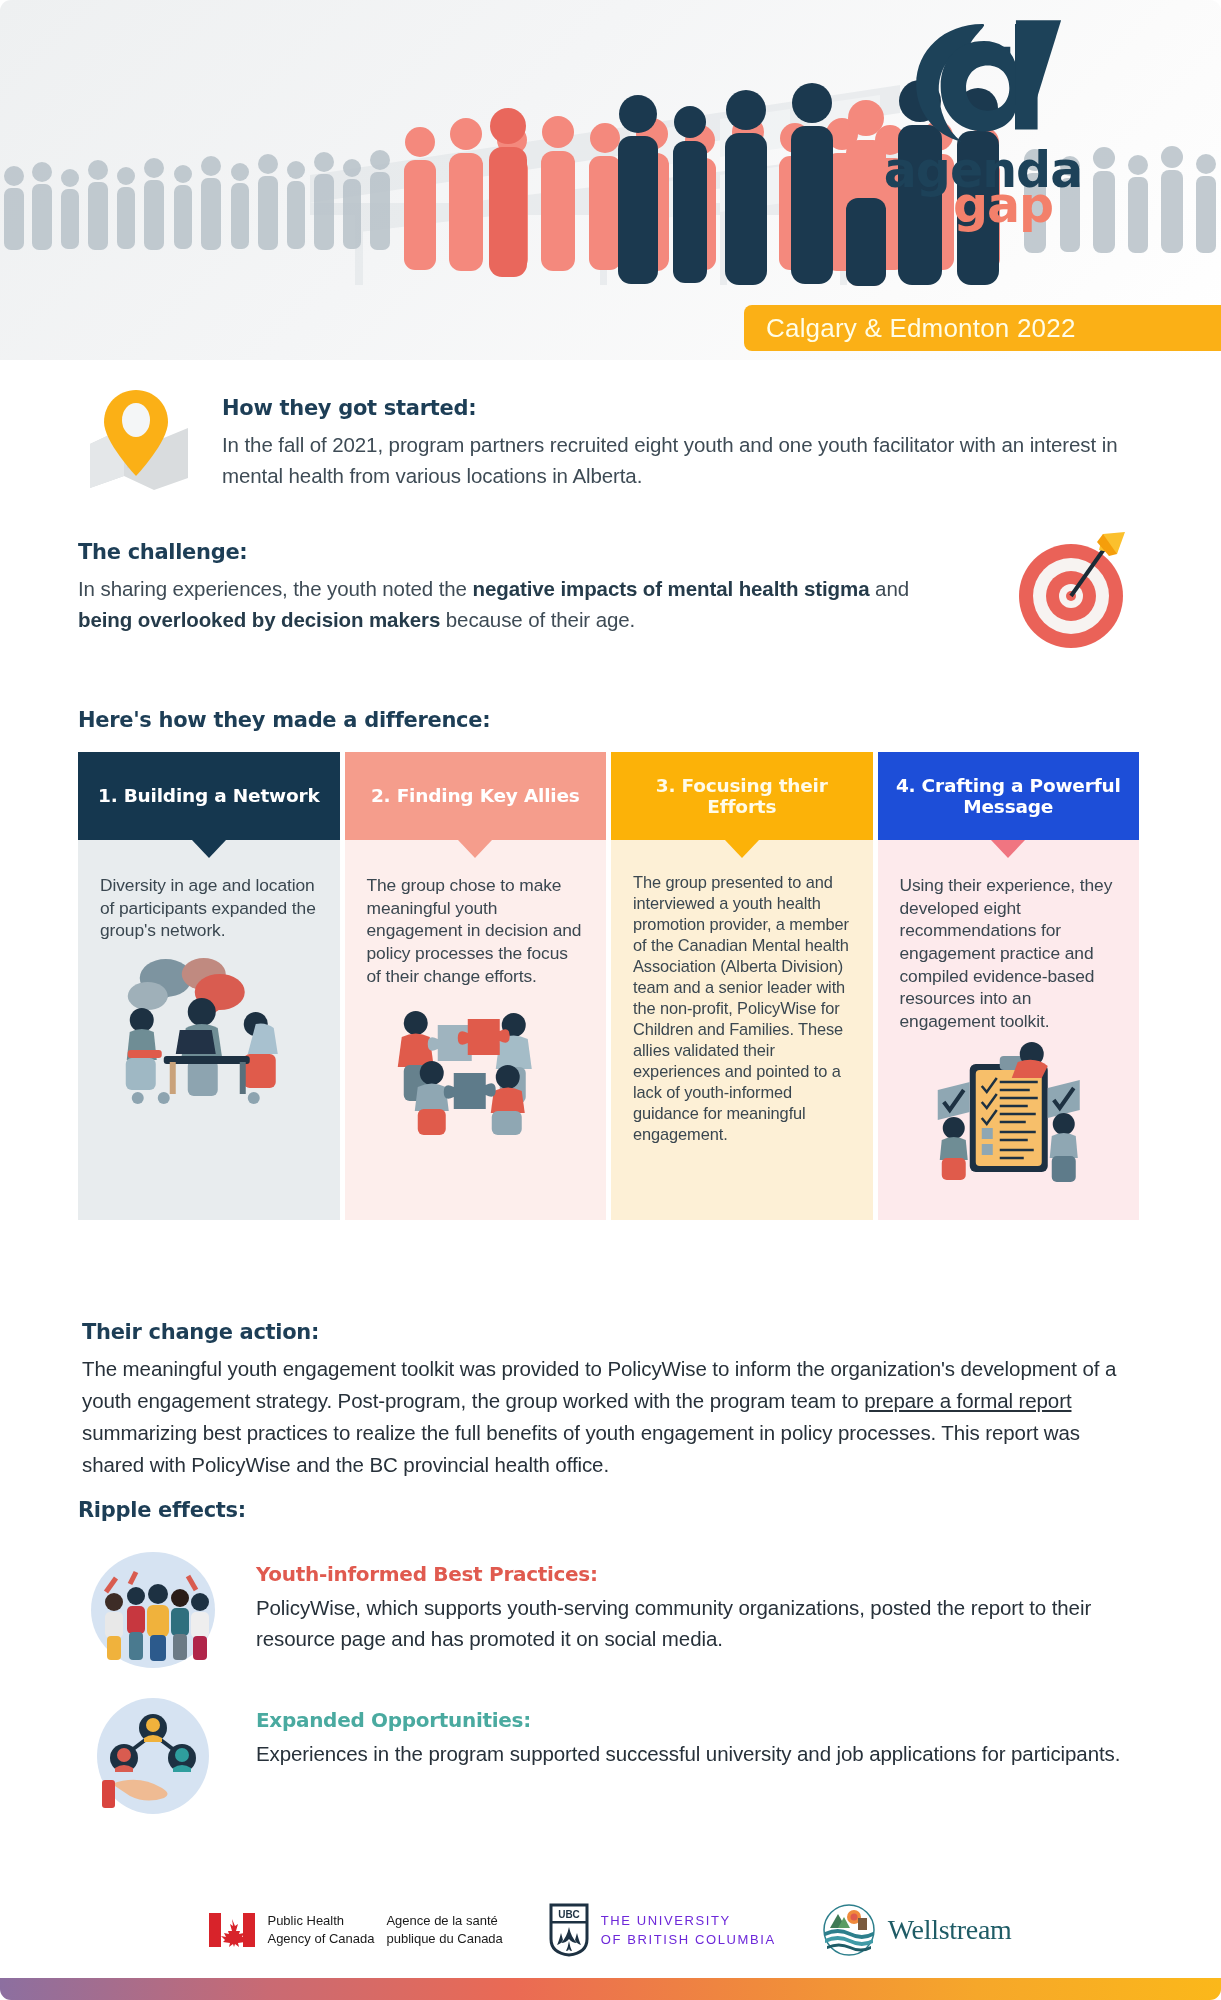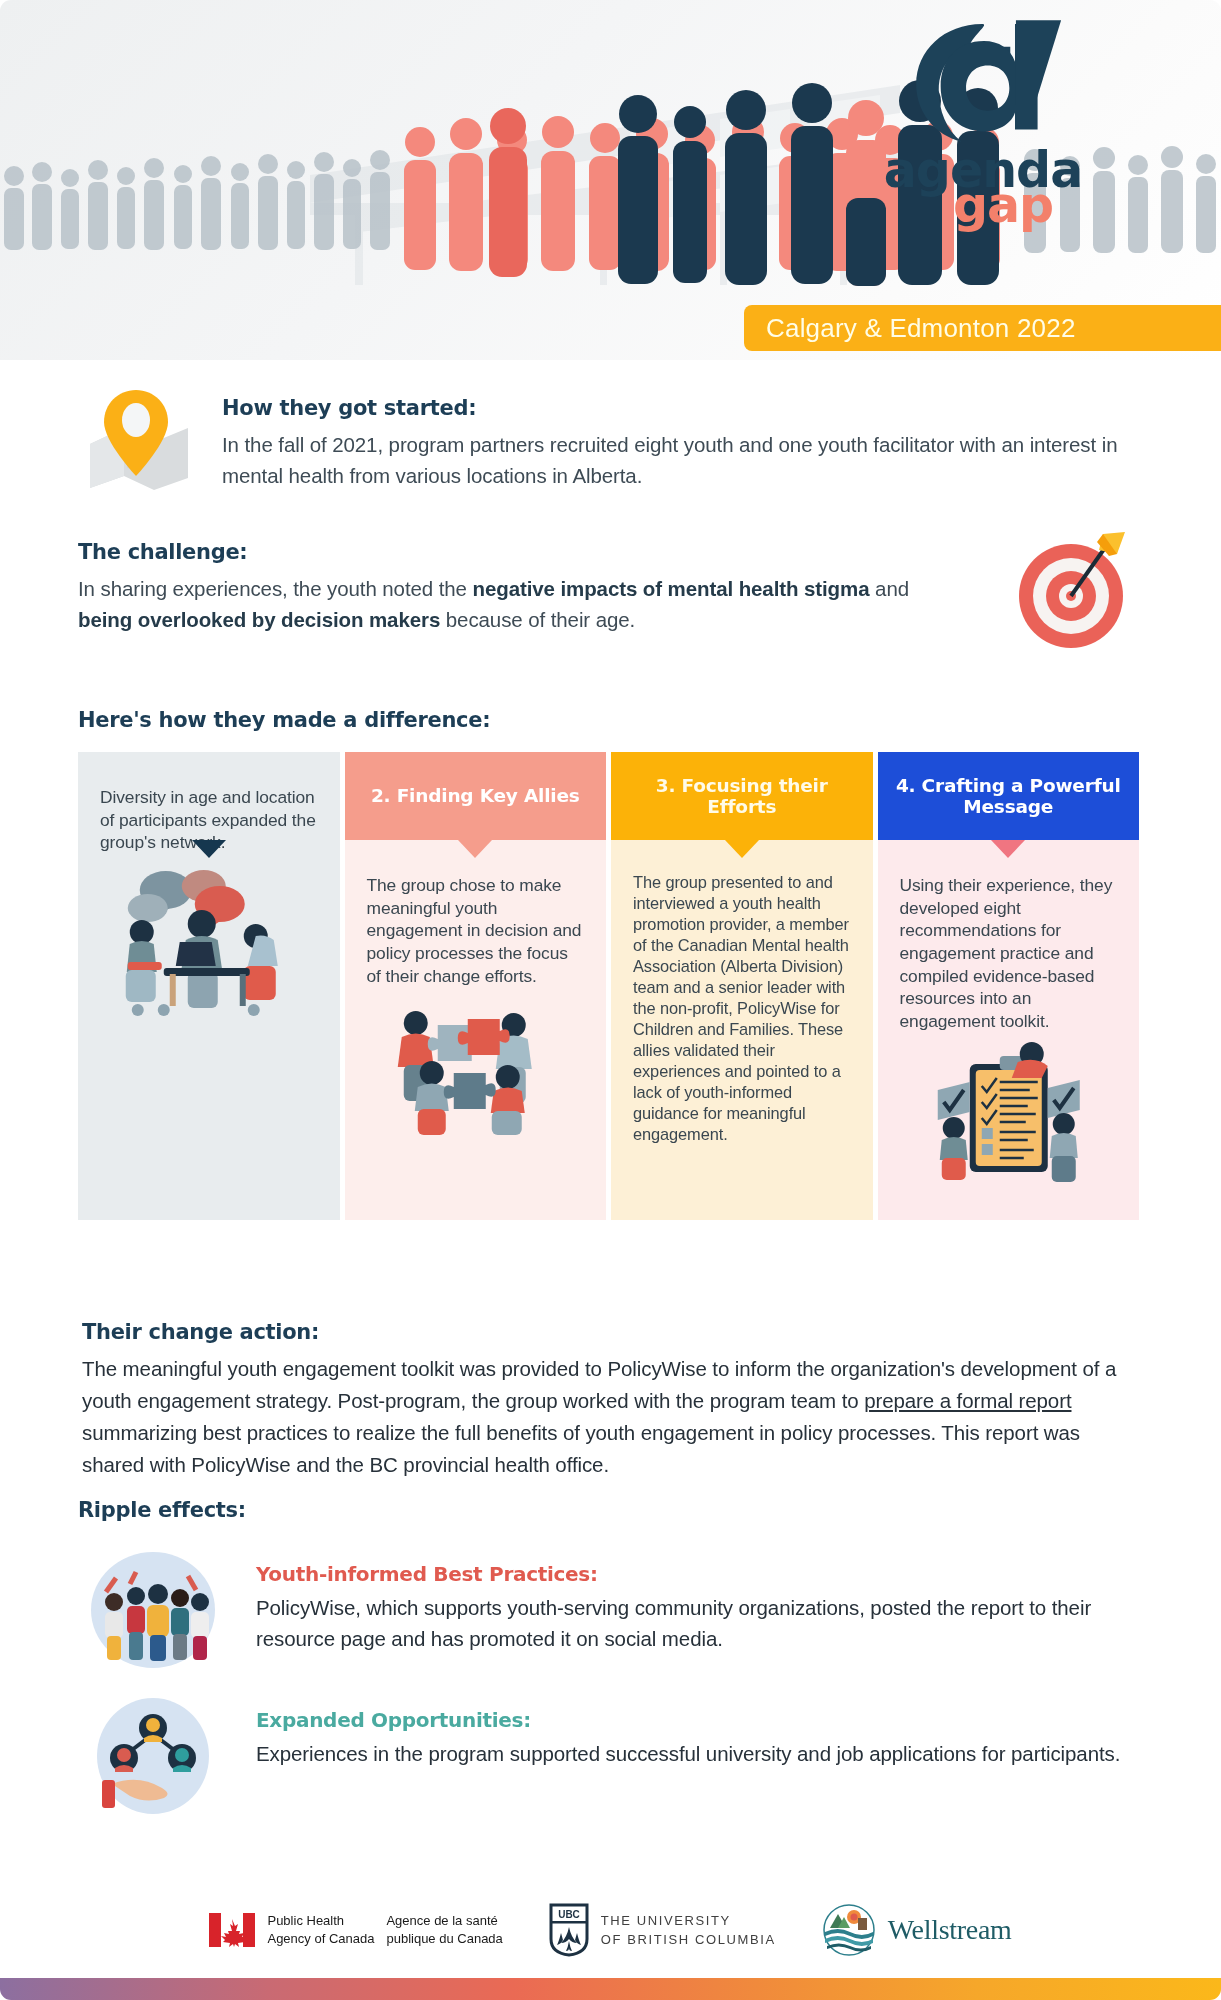--- a/index.html
+++ b/index.html
@@ -208,21 +208,21 @@
   .foot-txt {
     font-family: "Liberation Sans", sans-serif;
     font-size: 13px;
     line-height: 1.35;
     color: #1a1a1a;
   }
   .foot-caps {
     font-family: "Liberation Sans", sans-serif;
     font-size: 13px;
     letter-spacing: 1.6px;
-    color: #404040;
+    color: #6d28d9;
     line-height: 1.5;
   }
   .wellstream-word {
     font-family: "Liberation Serif", serif;
     font-size: 28px;
     color: #1f5c66;
     letter-spacing: -0.3px;
   }
   .bottom-bar {
     position: absolute;
@@ -409,20 +409,21 @@
         <span>In sharing experiences, the youth noted the </span><b>negative impacts of mental health stigma</b><span> and </span><b>being overlooked by decision makers</b><span> because of their age.</span>
       </p>
     </div>
   </div>
 
   <div class="section-diff">
     <h2 class="h-dark">Here's how they made a difference:</h2>
     <div class="cols">
 
       <div class="col" style="background: rgb(232, 236, 238); margin-right: 5px; min-height: 468px;">
+        <div class="col-head" id="h1" style="background: rgb(21, 55, 79); color: rgb(255, 255, 255); margin-left: 0px; position: relative;">1. Building a Network</div>
         <div class="col-arrow" id="a1" style="border-top-color: rgb(21, 55, 79);"></div>
         <div class="col-body" id="b1" style="background: rgb(232, 236, 238); padding-bottom: 0px; min-height: 0px;">Diversity in age and location of participants expanded the group's network.</div>
         <svg class="col-illo" id="i1" width="210" height="155" viewBox="0 0 210 155" style="background: rgb(232, 236, 238); width: 100%;">
           <ellipse cx="62" cy="28" rx="26" ry="19" fill="#7d94a0"></ellipse>
           <polygon points="52,44 48,58 66,46" fill="#7d94a0"></polygon>
           <ellipse cx="44" cy="46" rx="20" ry="14" fill="#9fb0b9"></ellipse>
           <ellipse cx="100" cy="24" rx="22" ry="16" fill="#c08a80"></ellipse>
           <ellipse cx="116" cy="42" rx="25" ry="18" fill="#d95c50"></ellipse>
           <polygon points="104,56 100,70 118,58" fill="#d95c50"></polygon>
           <circle cx="38" cy="70" r="12" fill="#1d3142"></circle>

